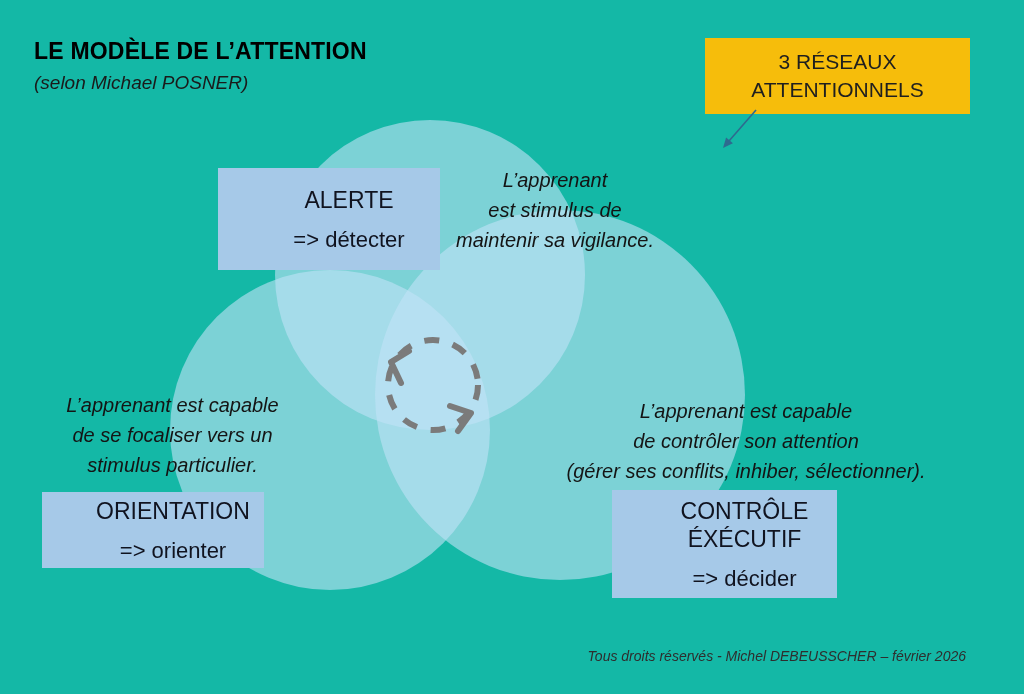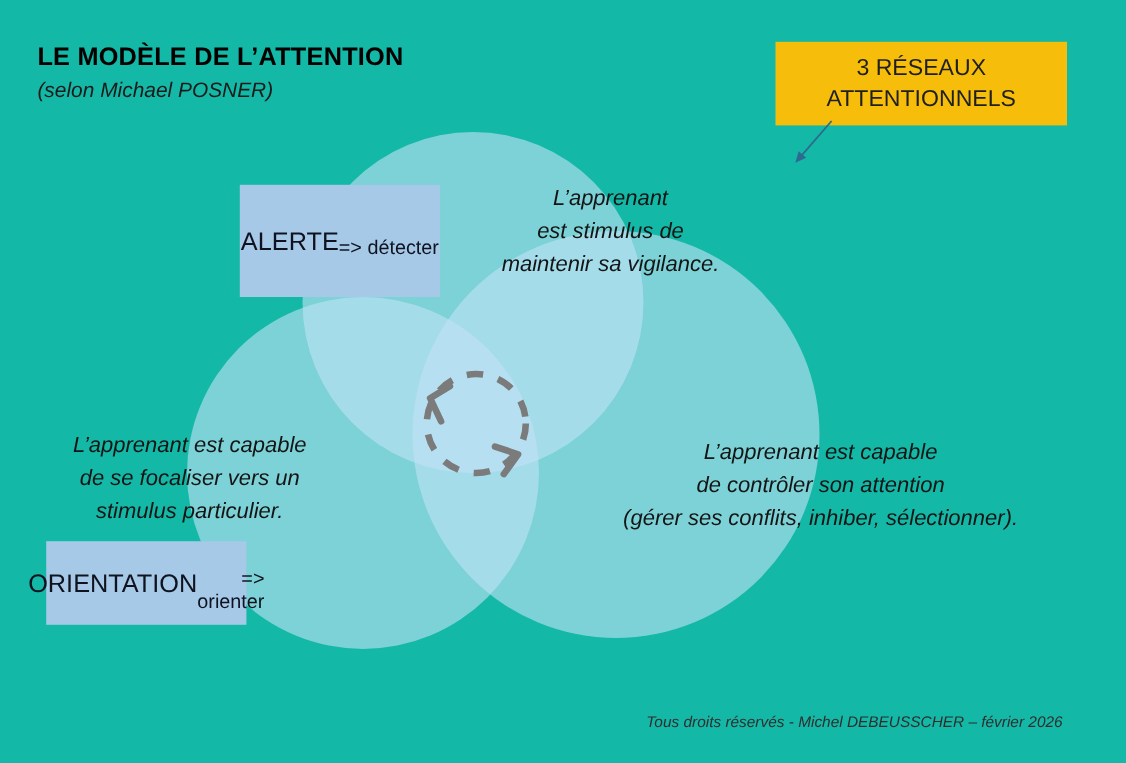--- a/index.html
+++ b/index.html
@@ -21,25 +21,25 @@
     position:absolute;left:705px;top:38px;width:265px;height:76px;
     background:var(--badge-bg);display:flex;align-items:center;justify-content:center;
     text-align:center;font-size:21px;line-height:28px;color:#1f1f1f;white-space:pre-line;
   }
   .badge-arrow{position:absolute;left:702px;top:104px;width:70px;height:52px;}
   .badge-arrow line{stroke:var(--arrow);stroke-width:1.6px;}
   .badge-arrow polygon{fill:var(--arrow);}
   
   .box{
     position:absolute;background:var(--box-bg);
-    display:flex;flex-direction:row;align-items:center;justify-content:center;
-    text-align:right;color:#10131f;
+    display:flex;flex-direction:column;align-items:center;justify-content:center;
+    text-align:center;color:#10131f;padding-left:40px;
   }
   .box-name{font-size:23px;line-height:28px;white-space:pre-line;}
-  .box-action{font-size:18px;margin-top:13px;}
+  .box-action{font-size:22px;margin-top:13px;}
   .box-alerte{left:218px;top:168px;width:182px;height:102px;}
   .box-orientation{left:42px;top:492px;width:182px;height:76px;}
   .box-controle{left:612px;top:490px;width:185px;height:108px;}
   
   .desc{
     position:absolute;font-size:20px;font-style:italic;line-height:30px;
     text-align:center;color:#141414;white-space:pre-line;
   }
   .desc-alerte{left:390px;top:165px;width:330px;}
   .desc-orientation{left:25px;top:390px;width:295px;}
@@ -90,19 +90,24 @@
 maintenir sa vigilance.</div>
 
   <div class="box box-orientation">
     <div class="box-name">ORIENTATION</div>
     <div class="box-action">=&gt; orienter</div>
   </div>
   <div class="desc desc-orientation">L’apprenant est capable
 de se focaliser vers un
 stimulus particulier.</div>
 
+  <div class="box box-controle">
+    <div class="box-name">CONTRÔLE
+ÉXÉCUTIF</div>
+    <div class="box-action">=&gt; décider</div>
+  </div>
   <div class="desc desc-controle">L’apprenant est capable
 de contrôler son attention
 (gérer ses conflits, inhiber, sélectionner).</div>
 
   <div class="footer">Tous droits réservés - Michel DEBEUSSCHER – février 2026</div>
 
 </div>
 
 </body></html>

